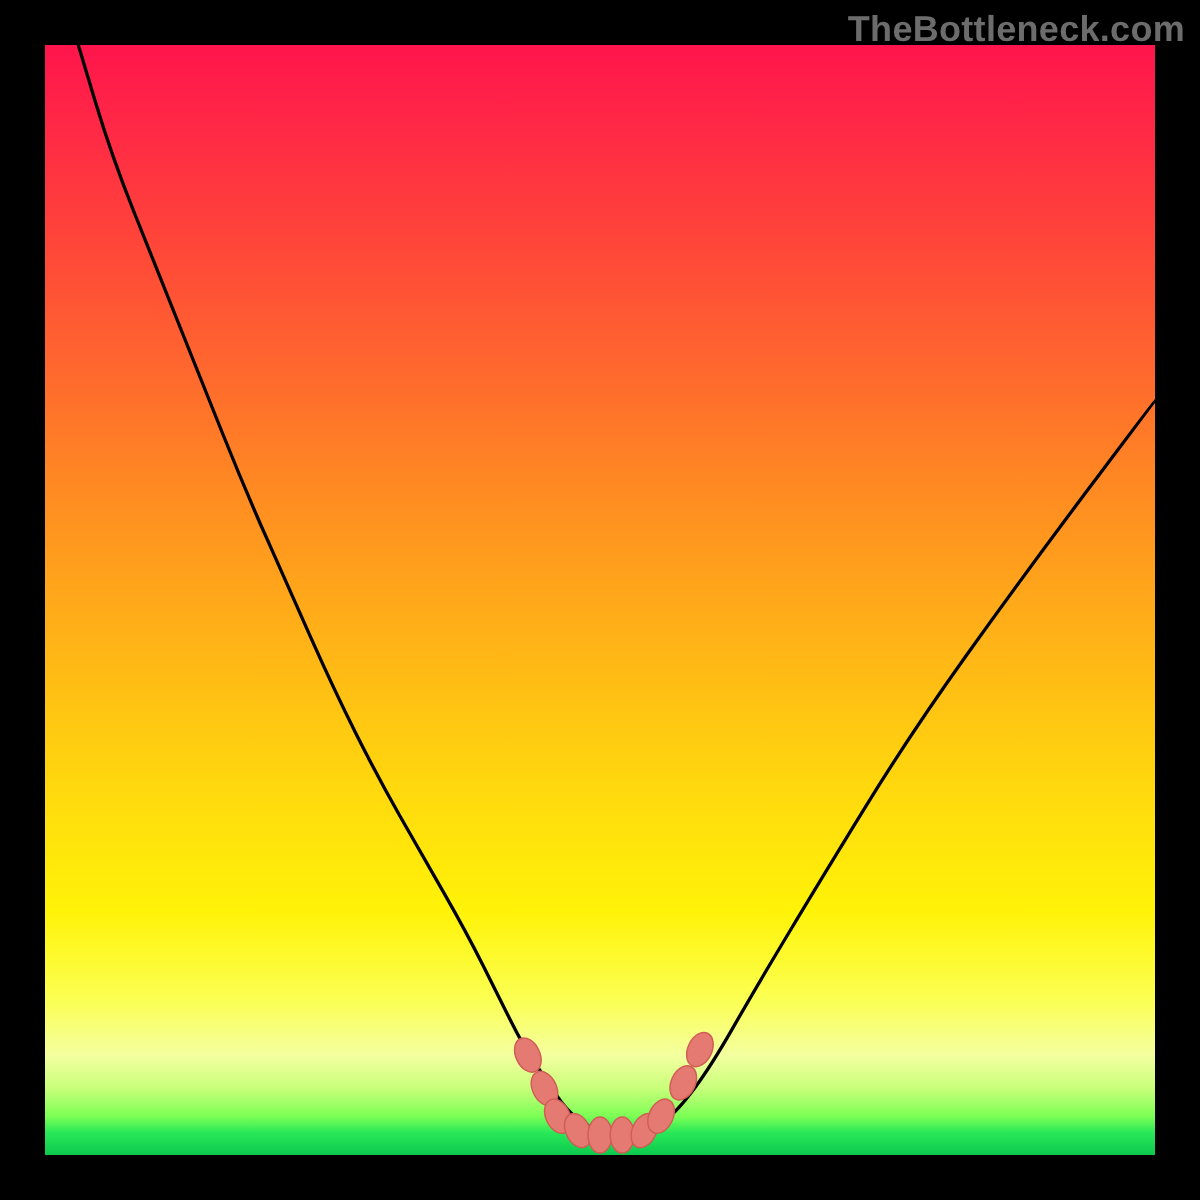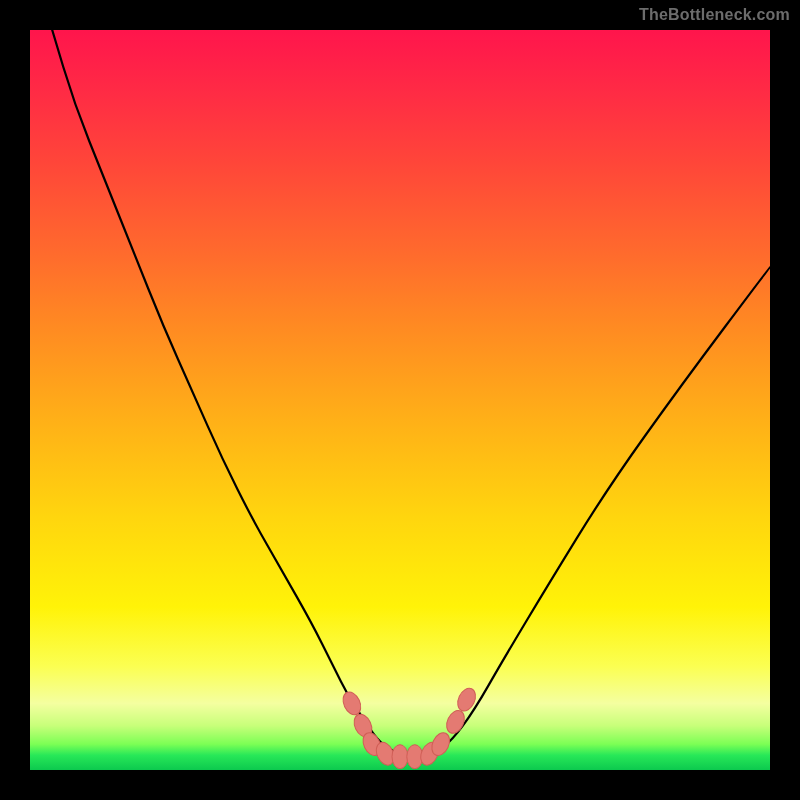--- a/index.html
+++ b/index.html
@@ -50,21 +50,21 @@
     position: absolute;
     inset: 0;
     width: 740px;
     height: 740px;
   }
   .watermark {
     position: absolute;
     top: 6px;
     right: 10px;
     color: #6c6c6c;
-    font-size: 16px;
+    font-size: 24px;
     font-weight: 600;
     letter-spacing: 0.2px;
     user-select: none;
   }
 </style>
 </head>
 <body>
 
 <div class="frame">
   <div class="watermark">TheBottleneck.com</div>

